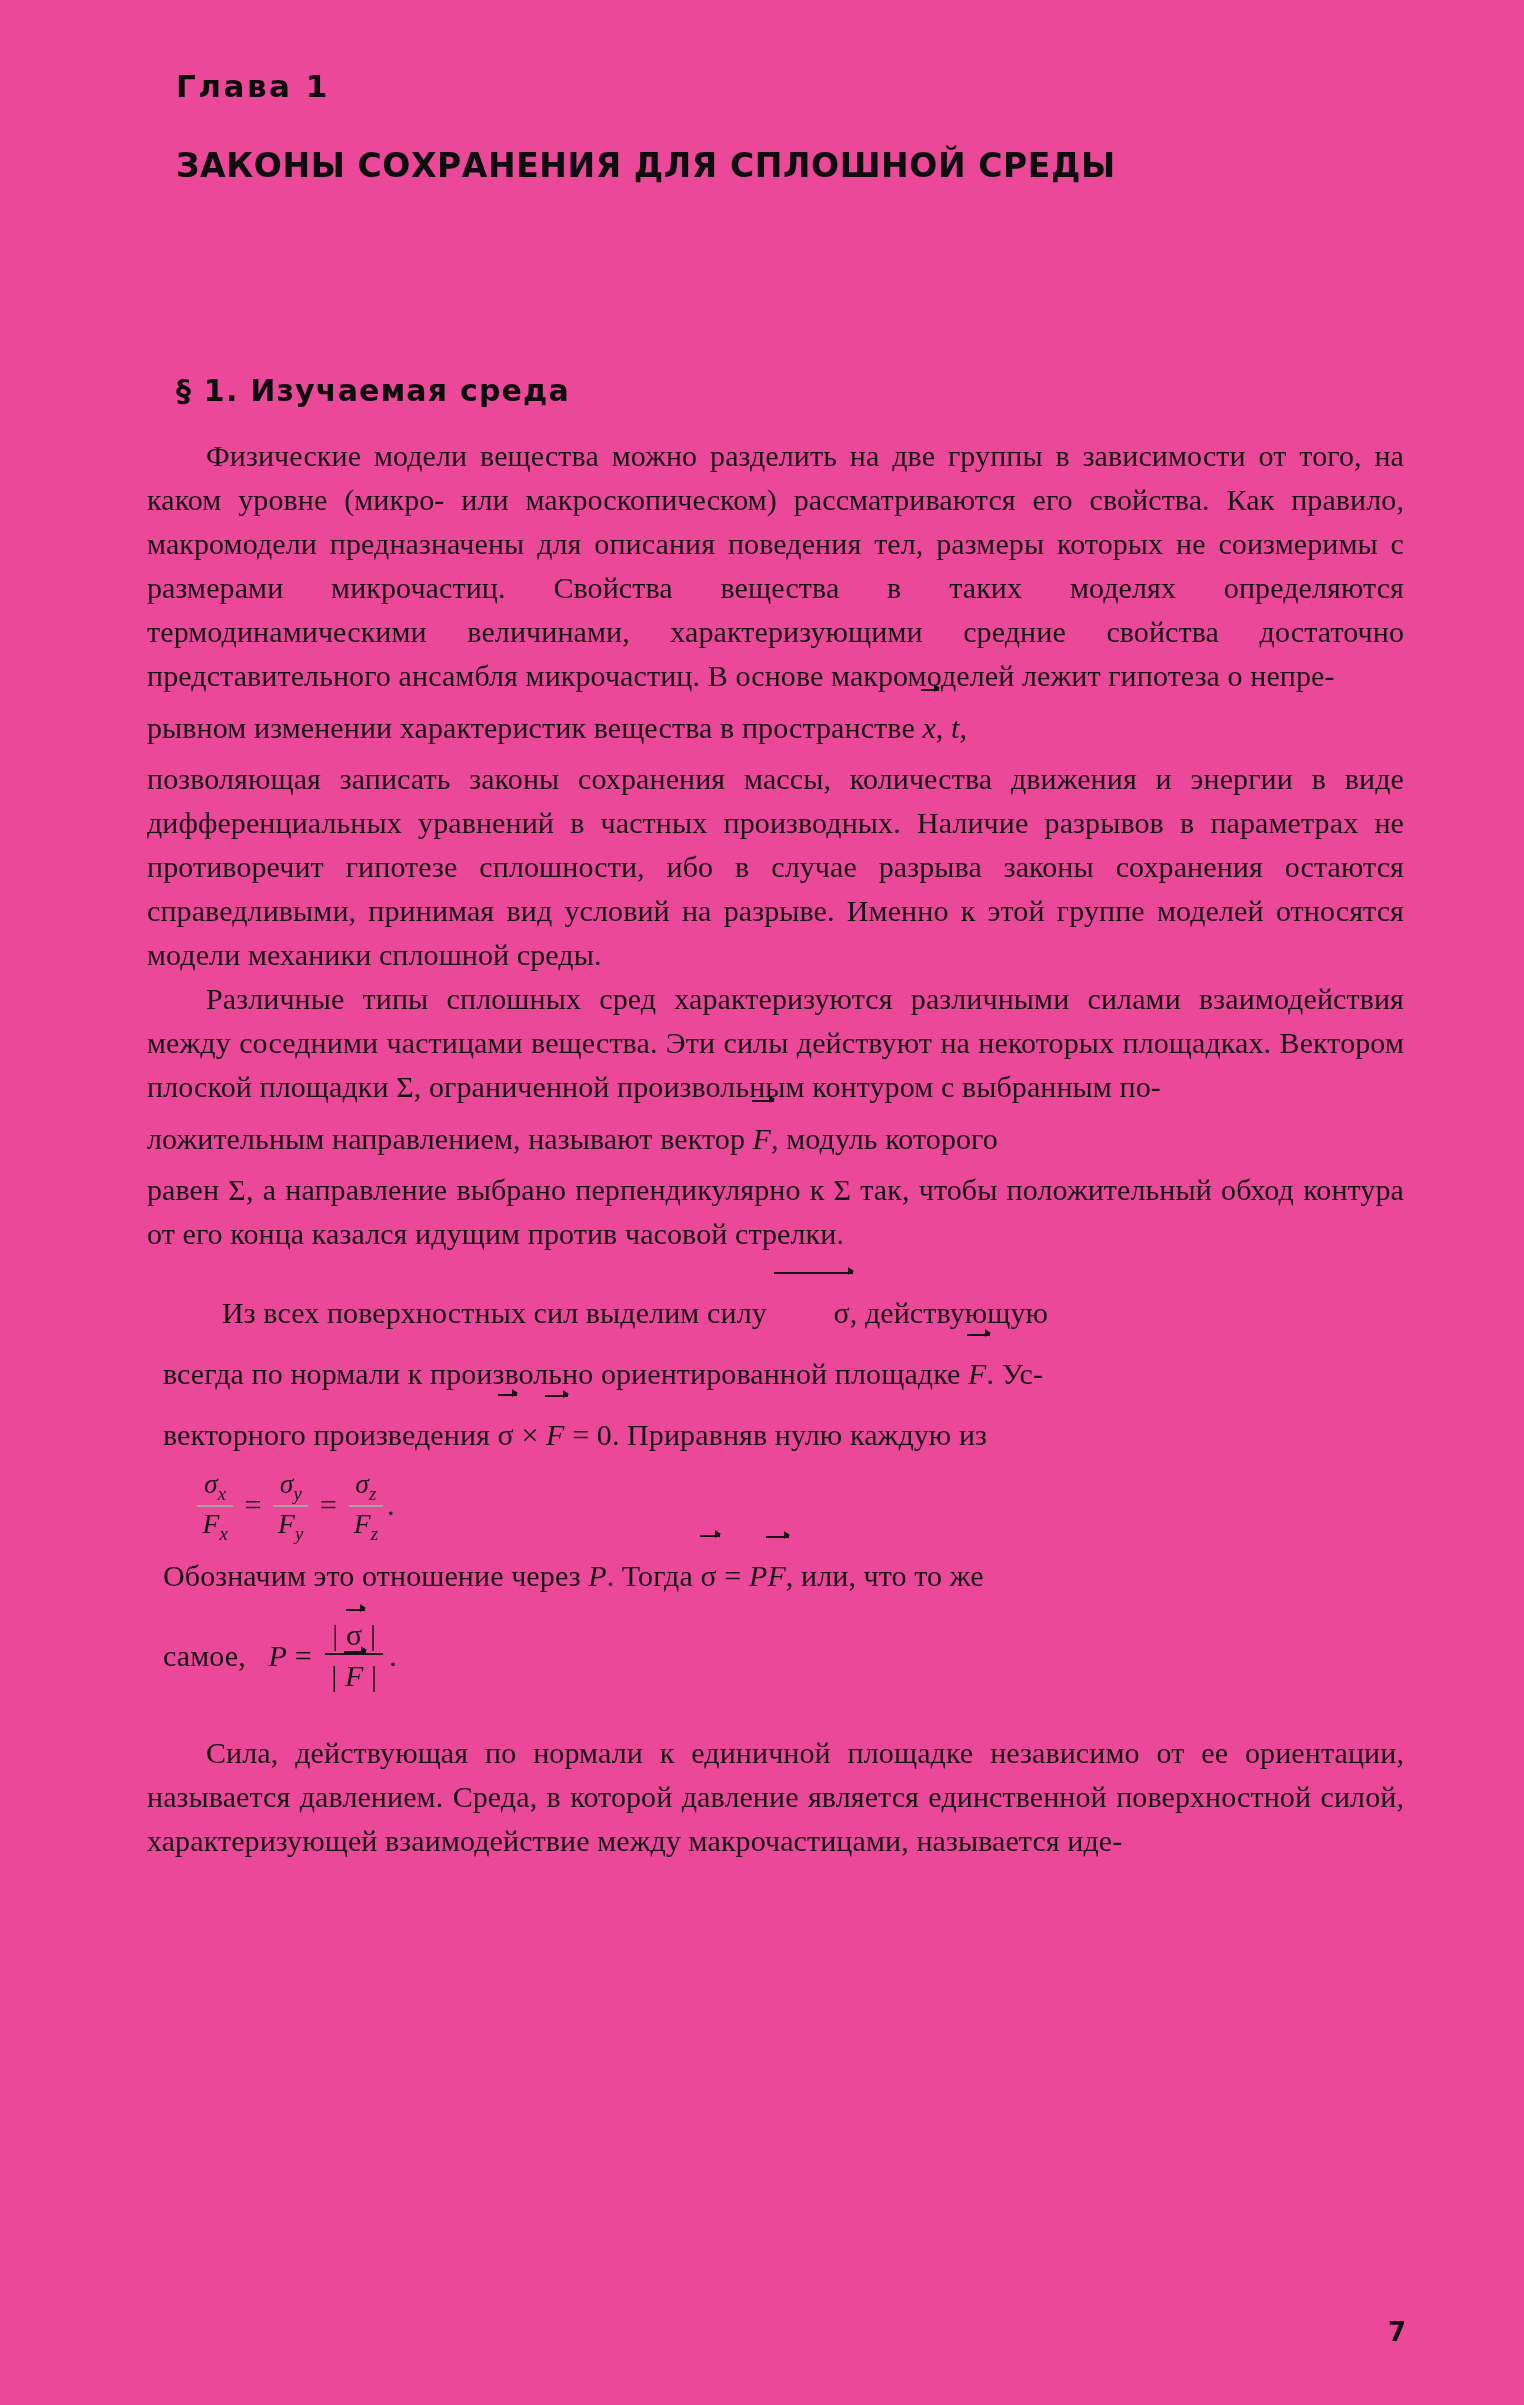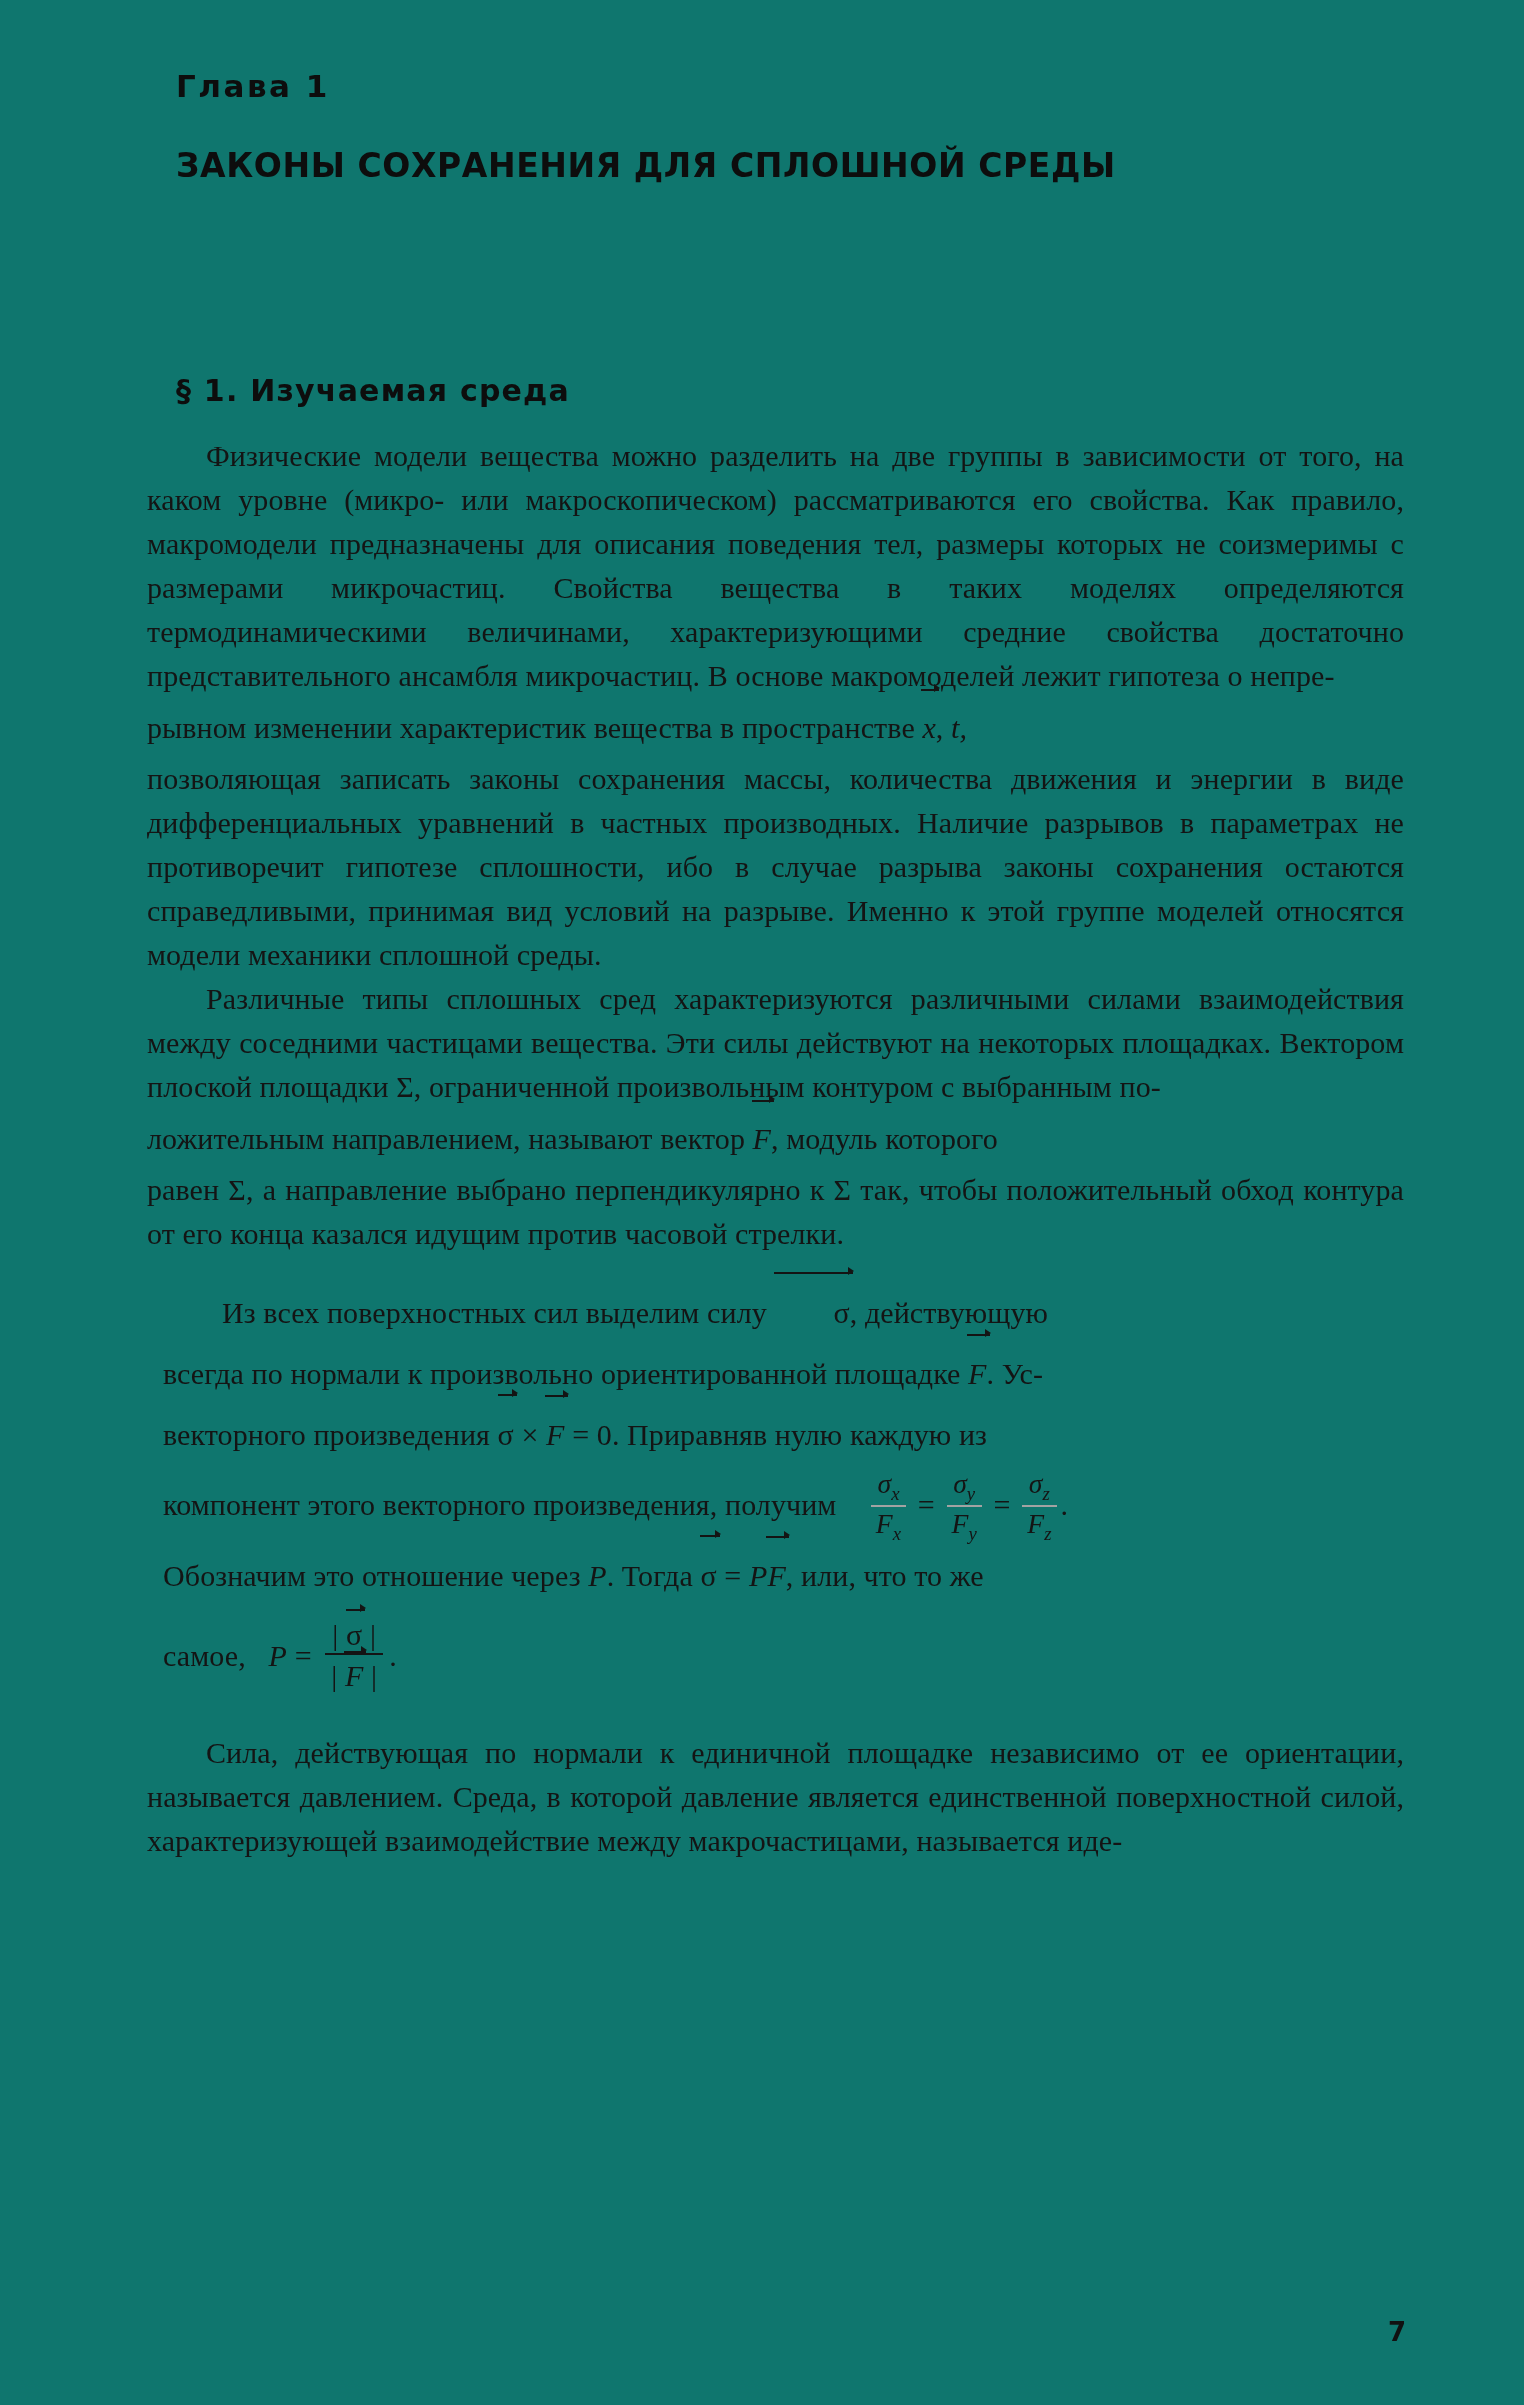--- a/index.html
+++ b/index.html
@@ -13,21 +13,21 @@
     font-family: "Liberation Serif", serif;
     color: #111111;
     position: relative;
     overflow: hidden;
   }
   .page {
     position: absolute;
     top: 0; left: 0;
     width: 1525px;
     height: 2406px;
-    background: #0f766e;
+    background: #ec4899;
   }
   .content {
     position: absolute;
     left: 119px;
     top: 40px;
     width: 1307px;
   }
   .chapter-label {
     font-family: "DejaVu Sans", sans-serif;
     font-weight: bold;
@@ -203,21 +203,21 @@
     <div class="body-text" style="margin-top:0">
       <p>Различные типы сплошных сред характеризуются различными силами взаимодействия между соседними частицами вещества. Эти силы действуют на некоторых площадках. Вектором плоской площадки Σ, ограниченной произвольным контуром с выбранным по-</p>
       <p class="spaced" style="text-indent:0"><span>ложительным направлением, называют вектор </span><span class="vec">F</span><span>, модуль которого</span></p>
       <p style="text-indent:0">равен Σ, а направление выбрано перпендикулярно к Σ так, чтобы положительный обход контура от его конца казался идущим против часовой стрелки.</p>
     </div>
 
     <div class="body-text spaced" style="margin-top:26px; line-height:61px;">
       <p><span>Из всех поверхностных сил выделим силу </span><span class="vecup">σ</span><span>, действующую</span></p>
       <p style="text-indent:0"><span>всегда по нормали к произвольно ориентированной площадке </span><span class="vec">F</span><span>. Ус-</span></p>
       <p style="text-indent:0"><span>векторного произведения </span><span class="formula-inline"><span class="vecup" style="font-style:normal">σ</span> <span>×</span> <span class="vec">F</span> <span>= 0</span></span><span>. Приравняв нулю каждую из</span></p>
-      <p style="text-indent:0; line-height:79px;"><span>компонент этого векторного произведения, получим</span>&nbsp;&nbsp;&nbsp;
+      <p style="text-indent:0; line-height:79px;">&nbsp;&nbsp;&nbsp;
         <span class="frac">
           <span class="num">σ<span class="sub">x</span></span>
           <span class="den">F<span class="sub">x</span></span>
         </span>
         <span>=</span>
         <span class="frac">
           <span class="num">σ<span class="sub">y</span></span>
           <span class="den">F<span class="sub">y</span></span>
         </span>
         <span>=</span>

